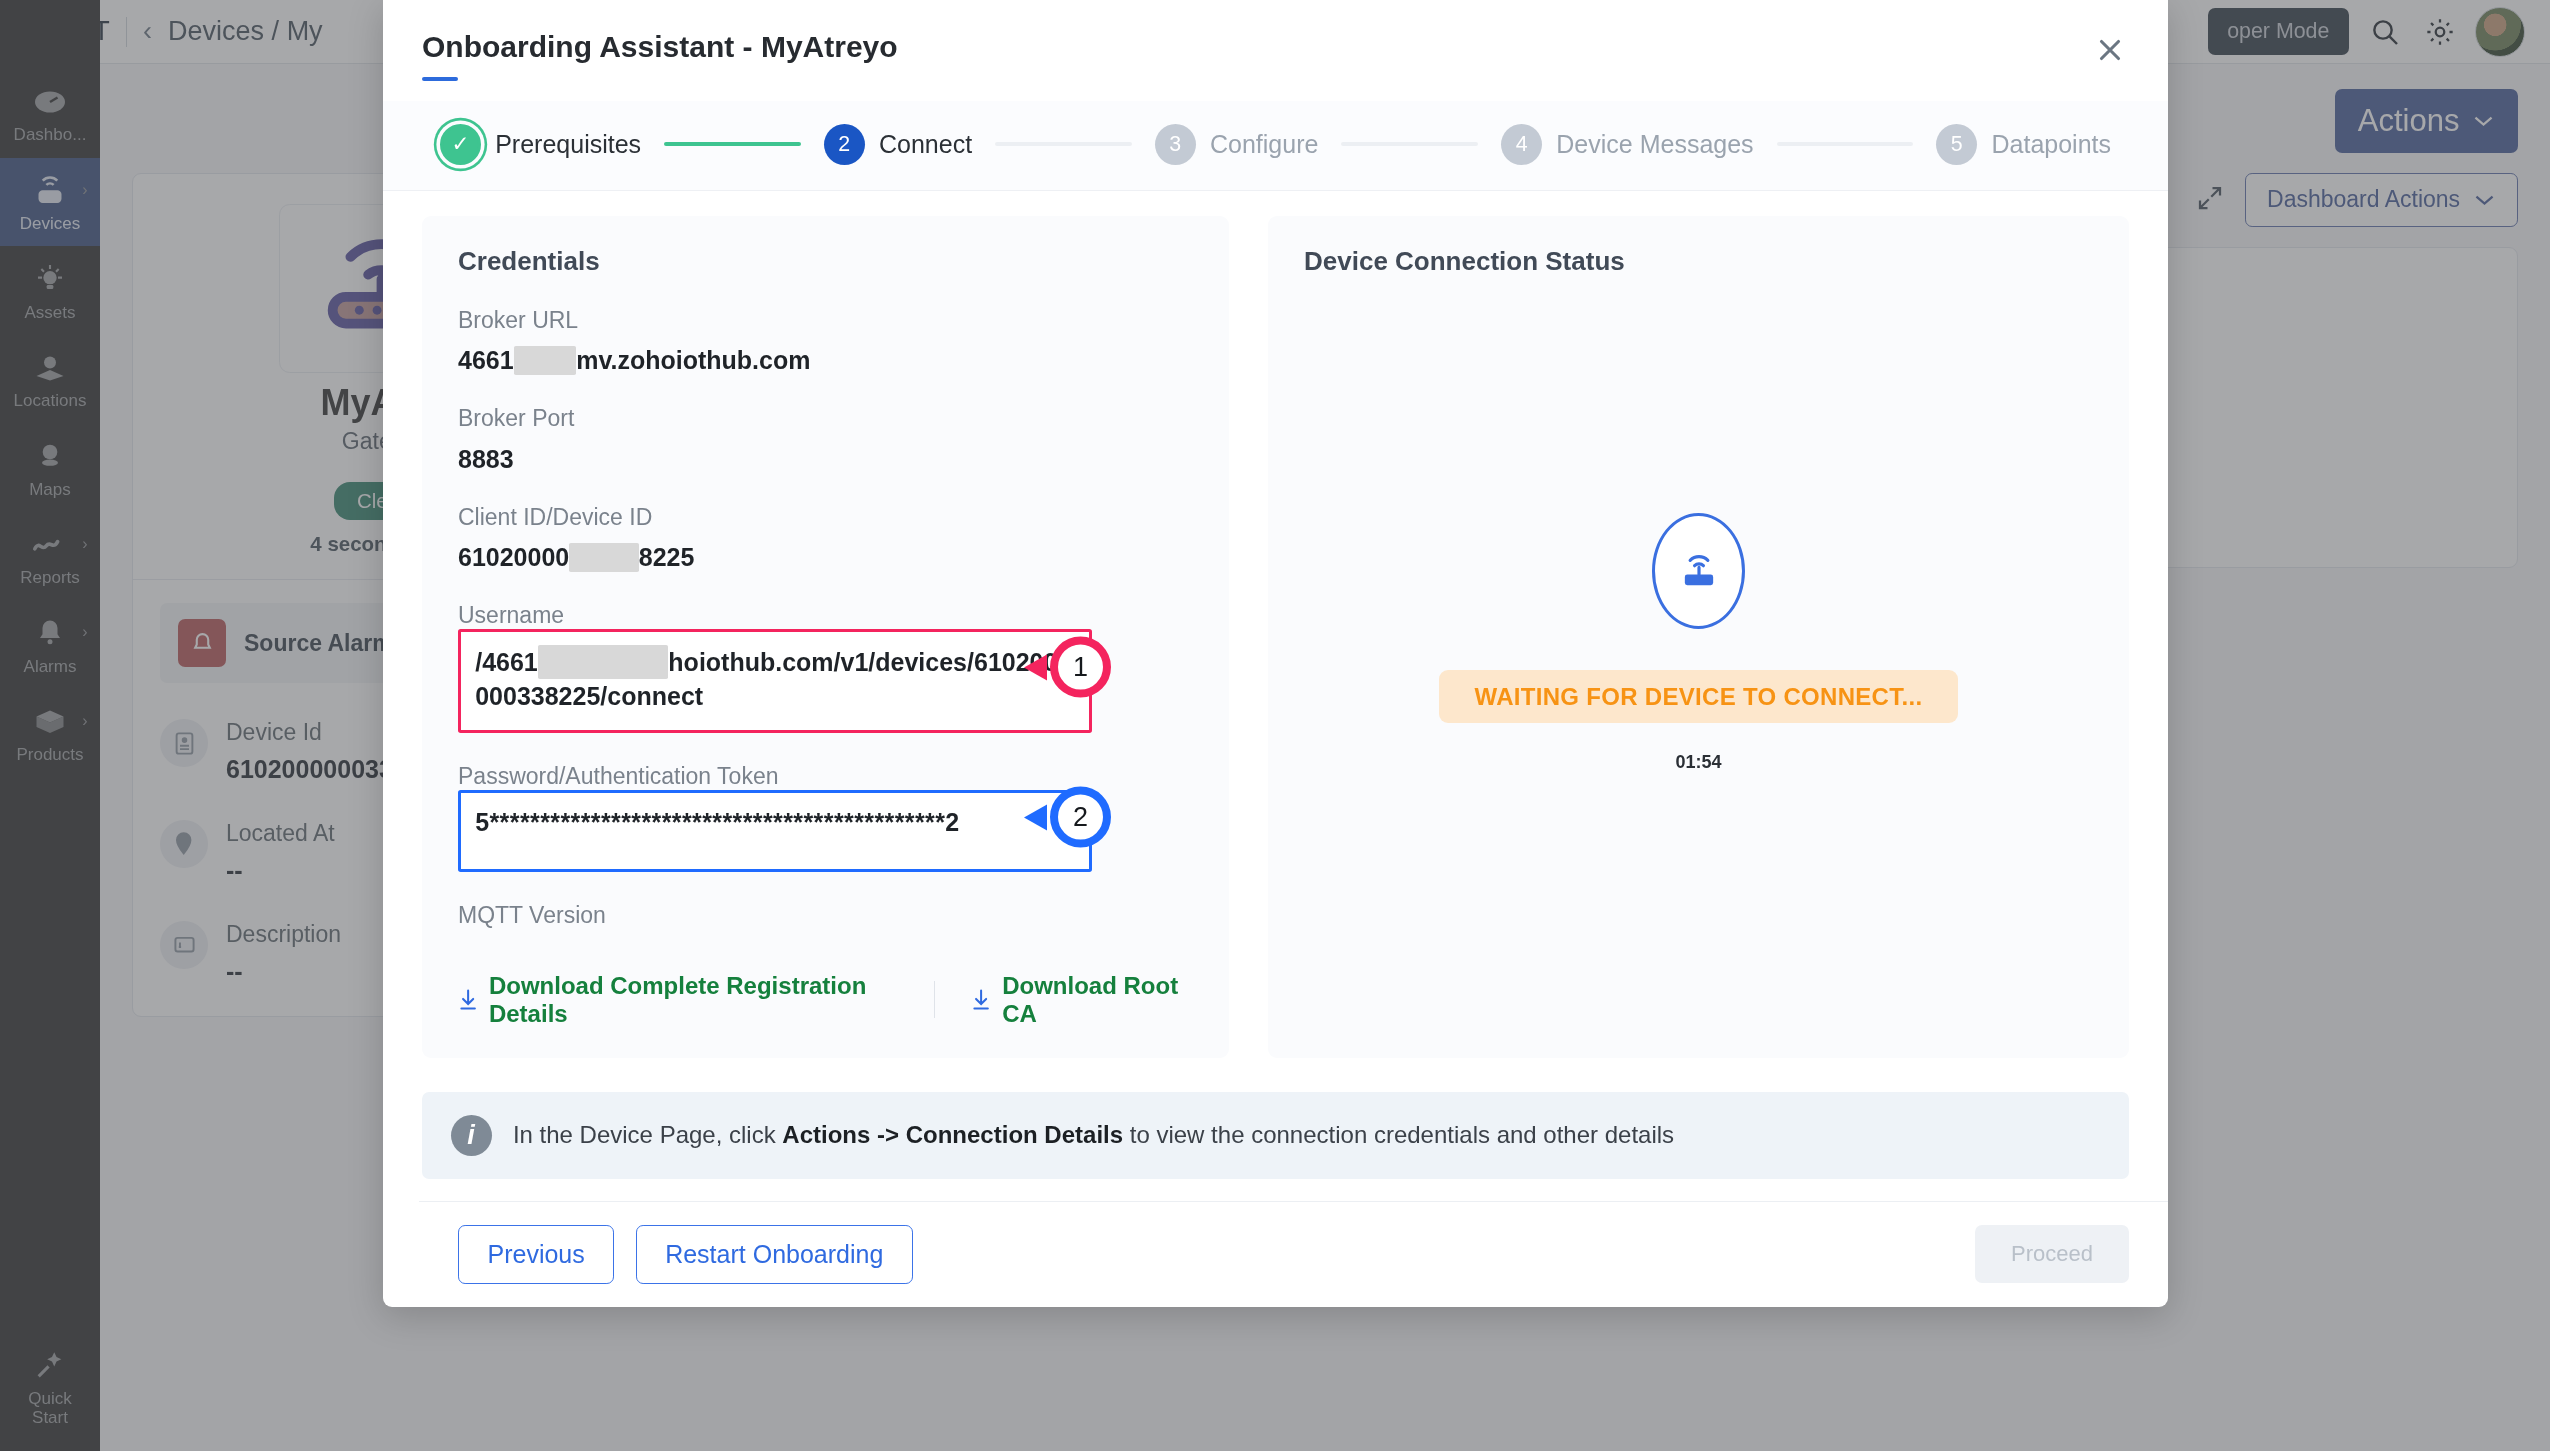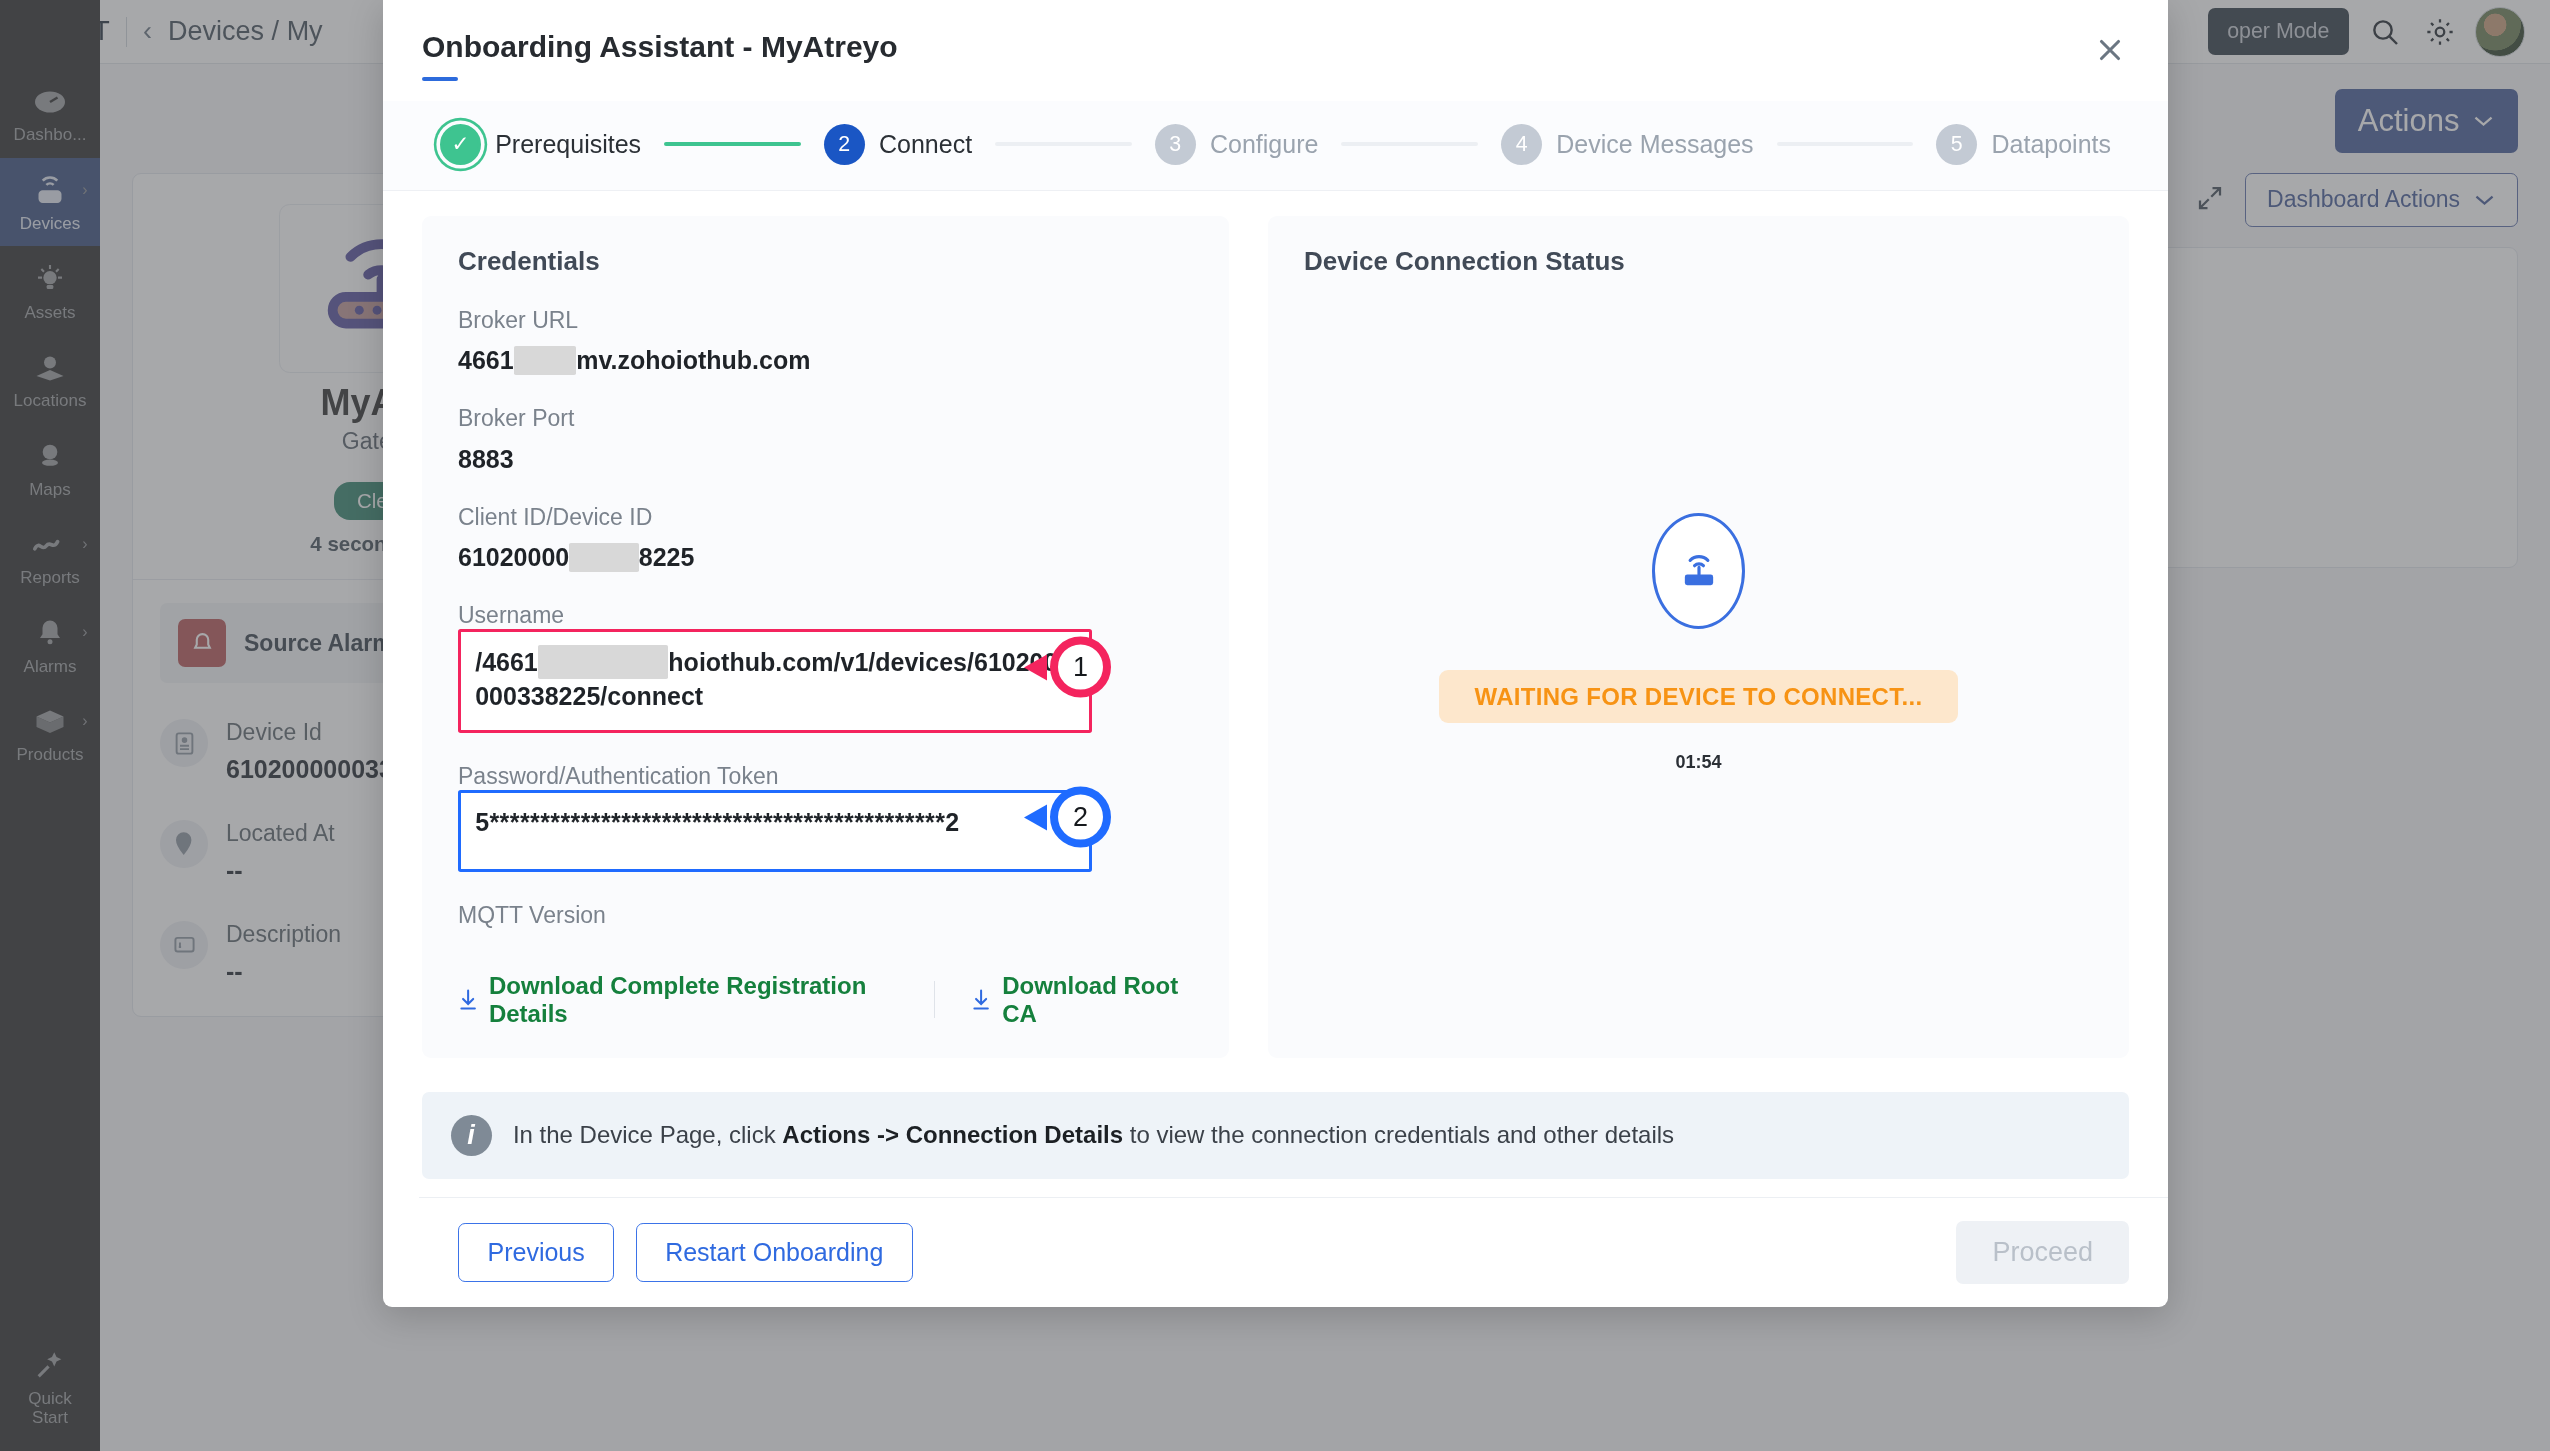--- a/index.html
+++ b/index.html
@@ -199,21 +199,21 @@
   #info-text b { color: #1c2024; }
 
   #modal-foot {
     border-top: 0.9px solid #eceff3; padding: 23px 39px; display: flex; align-items: center; gap: 21.4px; margin-left: 36px;
   }
   .foot-btn {
     border: 0.9px solid #3b73e8; color: #2f6ae0; background: #fff; font-size: 25px;
     padding: 14.2px 28.5px; border-radius: 7.1px; cursor: pointer;
   }
   #proceed-btn {
-    margin-left: auto; background: #eef1f5; color: #b9c0c9; font-size: 27px;
+    margin-left: auto; background: #eef1f5; color: #b9c0c9; font-size: 22px;
     padding: 16px 36px; border-radius: 7.1px; border: none;
   }
 </style>
 </head>
 <body>
 
 <div id="app-root">
 
   <div id="topbar">
     <span class="tb-brand">IOT</span>

